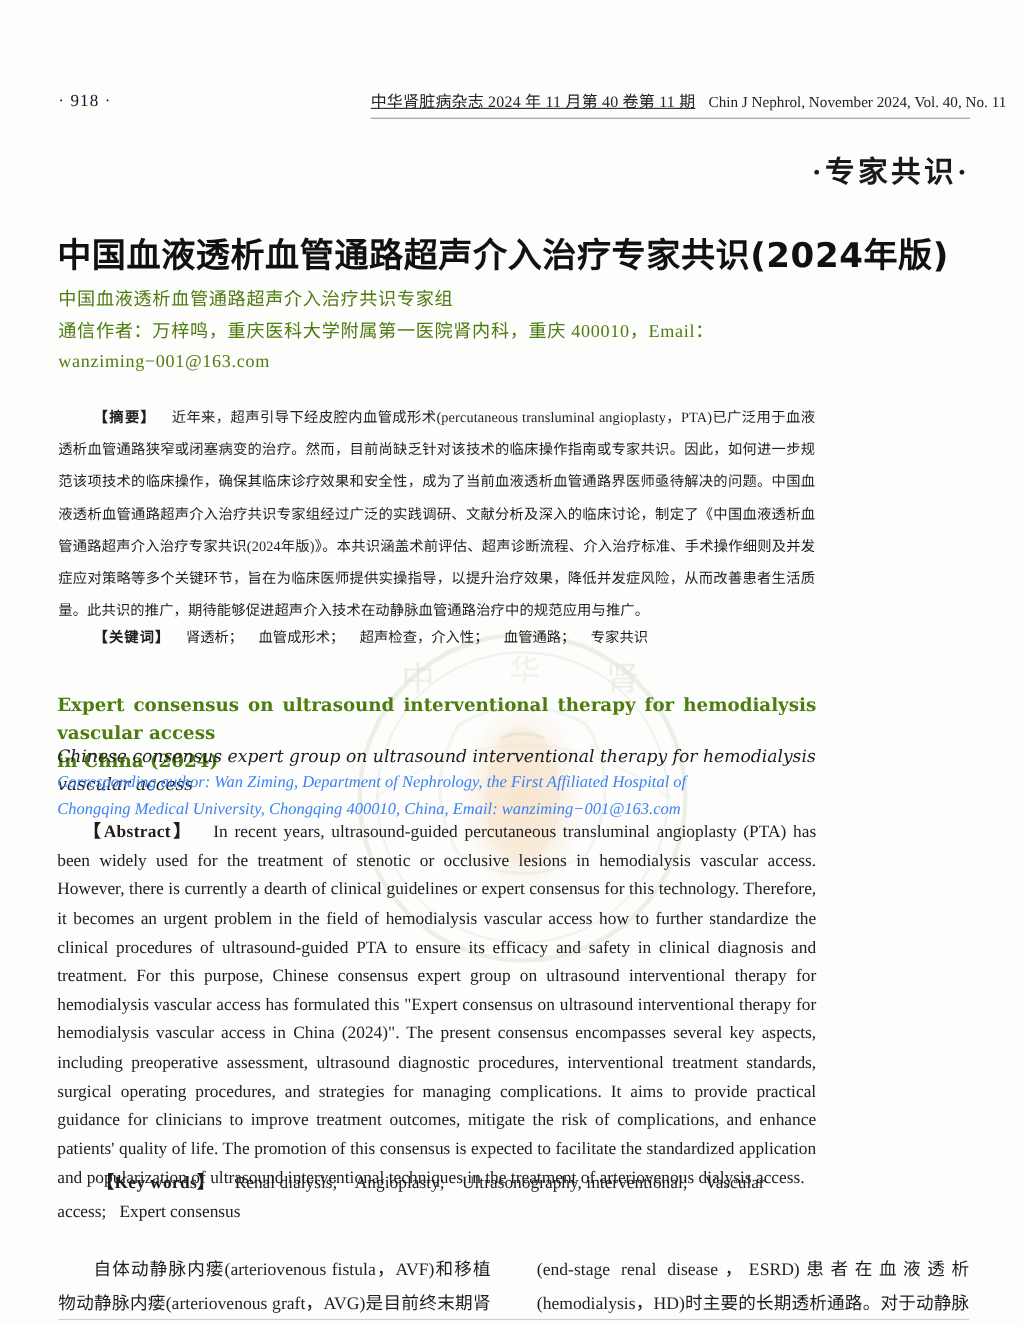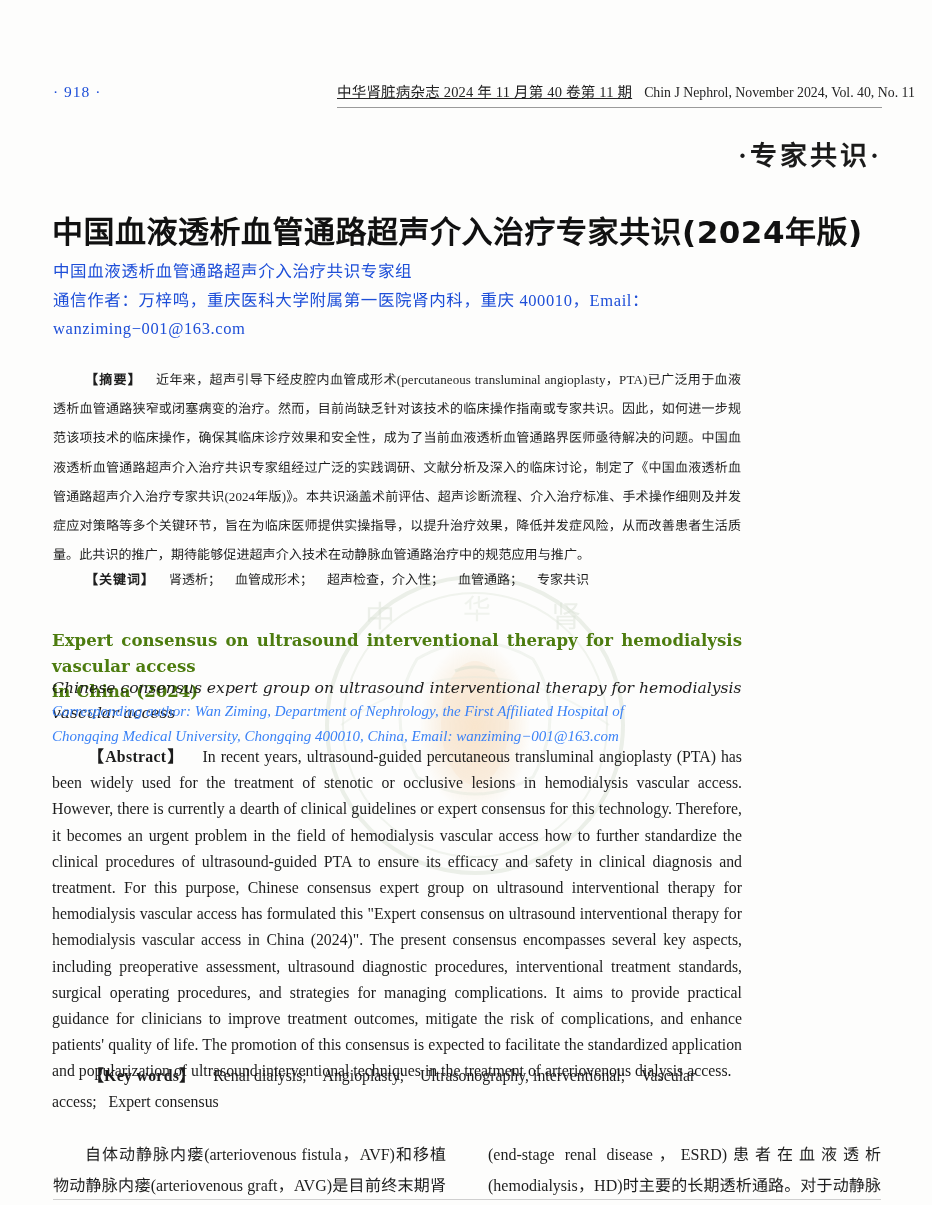--- a/index.html
+++ b/index.html
@@ -48,21 +48,21 @@
     top: 78px;
     width: 932px;
     height: 34px;
   }
   .folio {
     position: absolute;
     left: 53px;
     top: 5px;
     font-size: 15.5px;
     letter-spacing: 1px;
-    color: #1d4ed8;
+    color: #0f172a;
     font-family: "Liberation Serif", serif;
   }
   .runhead-rule {
     position: absolute;
     left: 337px;
     top: 29px;
     width: 545px;
     height: 1px;
     background: #9a9a9a;
   }
@@ -112,21 +112,21 @@
 
   
   .byline {
     position: absolute;
     left: 53px;
     top: 258px;
     width: 745px;
     font-size: 16.5px;
     line-height: 28.5px;
     letter-spacing: 0.6px;
-    color: #1d4ed8;
+    color: #4d7c0f;
   }
   .byline div { white-space: nowrap; }
 
   
   .abs-cn {
     position: absolute;
     left: 53px;
     top: 365px;
     width: 688px;
     font-size: 13px;
@@ -203,21 +203,21 @@
     width: 690px;
     font-size: 15.8px;
     line-height: 26.2px;
     text-align: justify;
     color: #1c1c1c;
     font-family: "Liberation Serif", "DejaVu Serif", serif;
   }
   .abs-en p { margin: 0; }
   .lbl-en {
     font-weight: 700;
-    margin-left: 36px;
+    margin-left: 24px;
     margin-right: 18px;
     letter-spacing: 0.3px;
   }
   .kw-en {
     position: absolute;
     left: 52px;
     top: 1063px;
     width: 690px;
     font-size: 15.8px;
     line-height: 26.2px;

